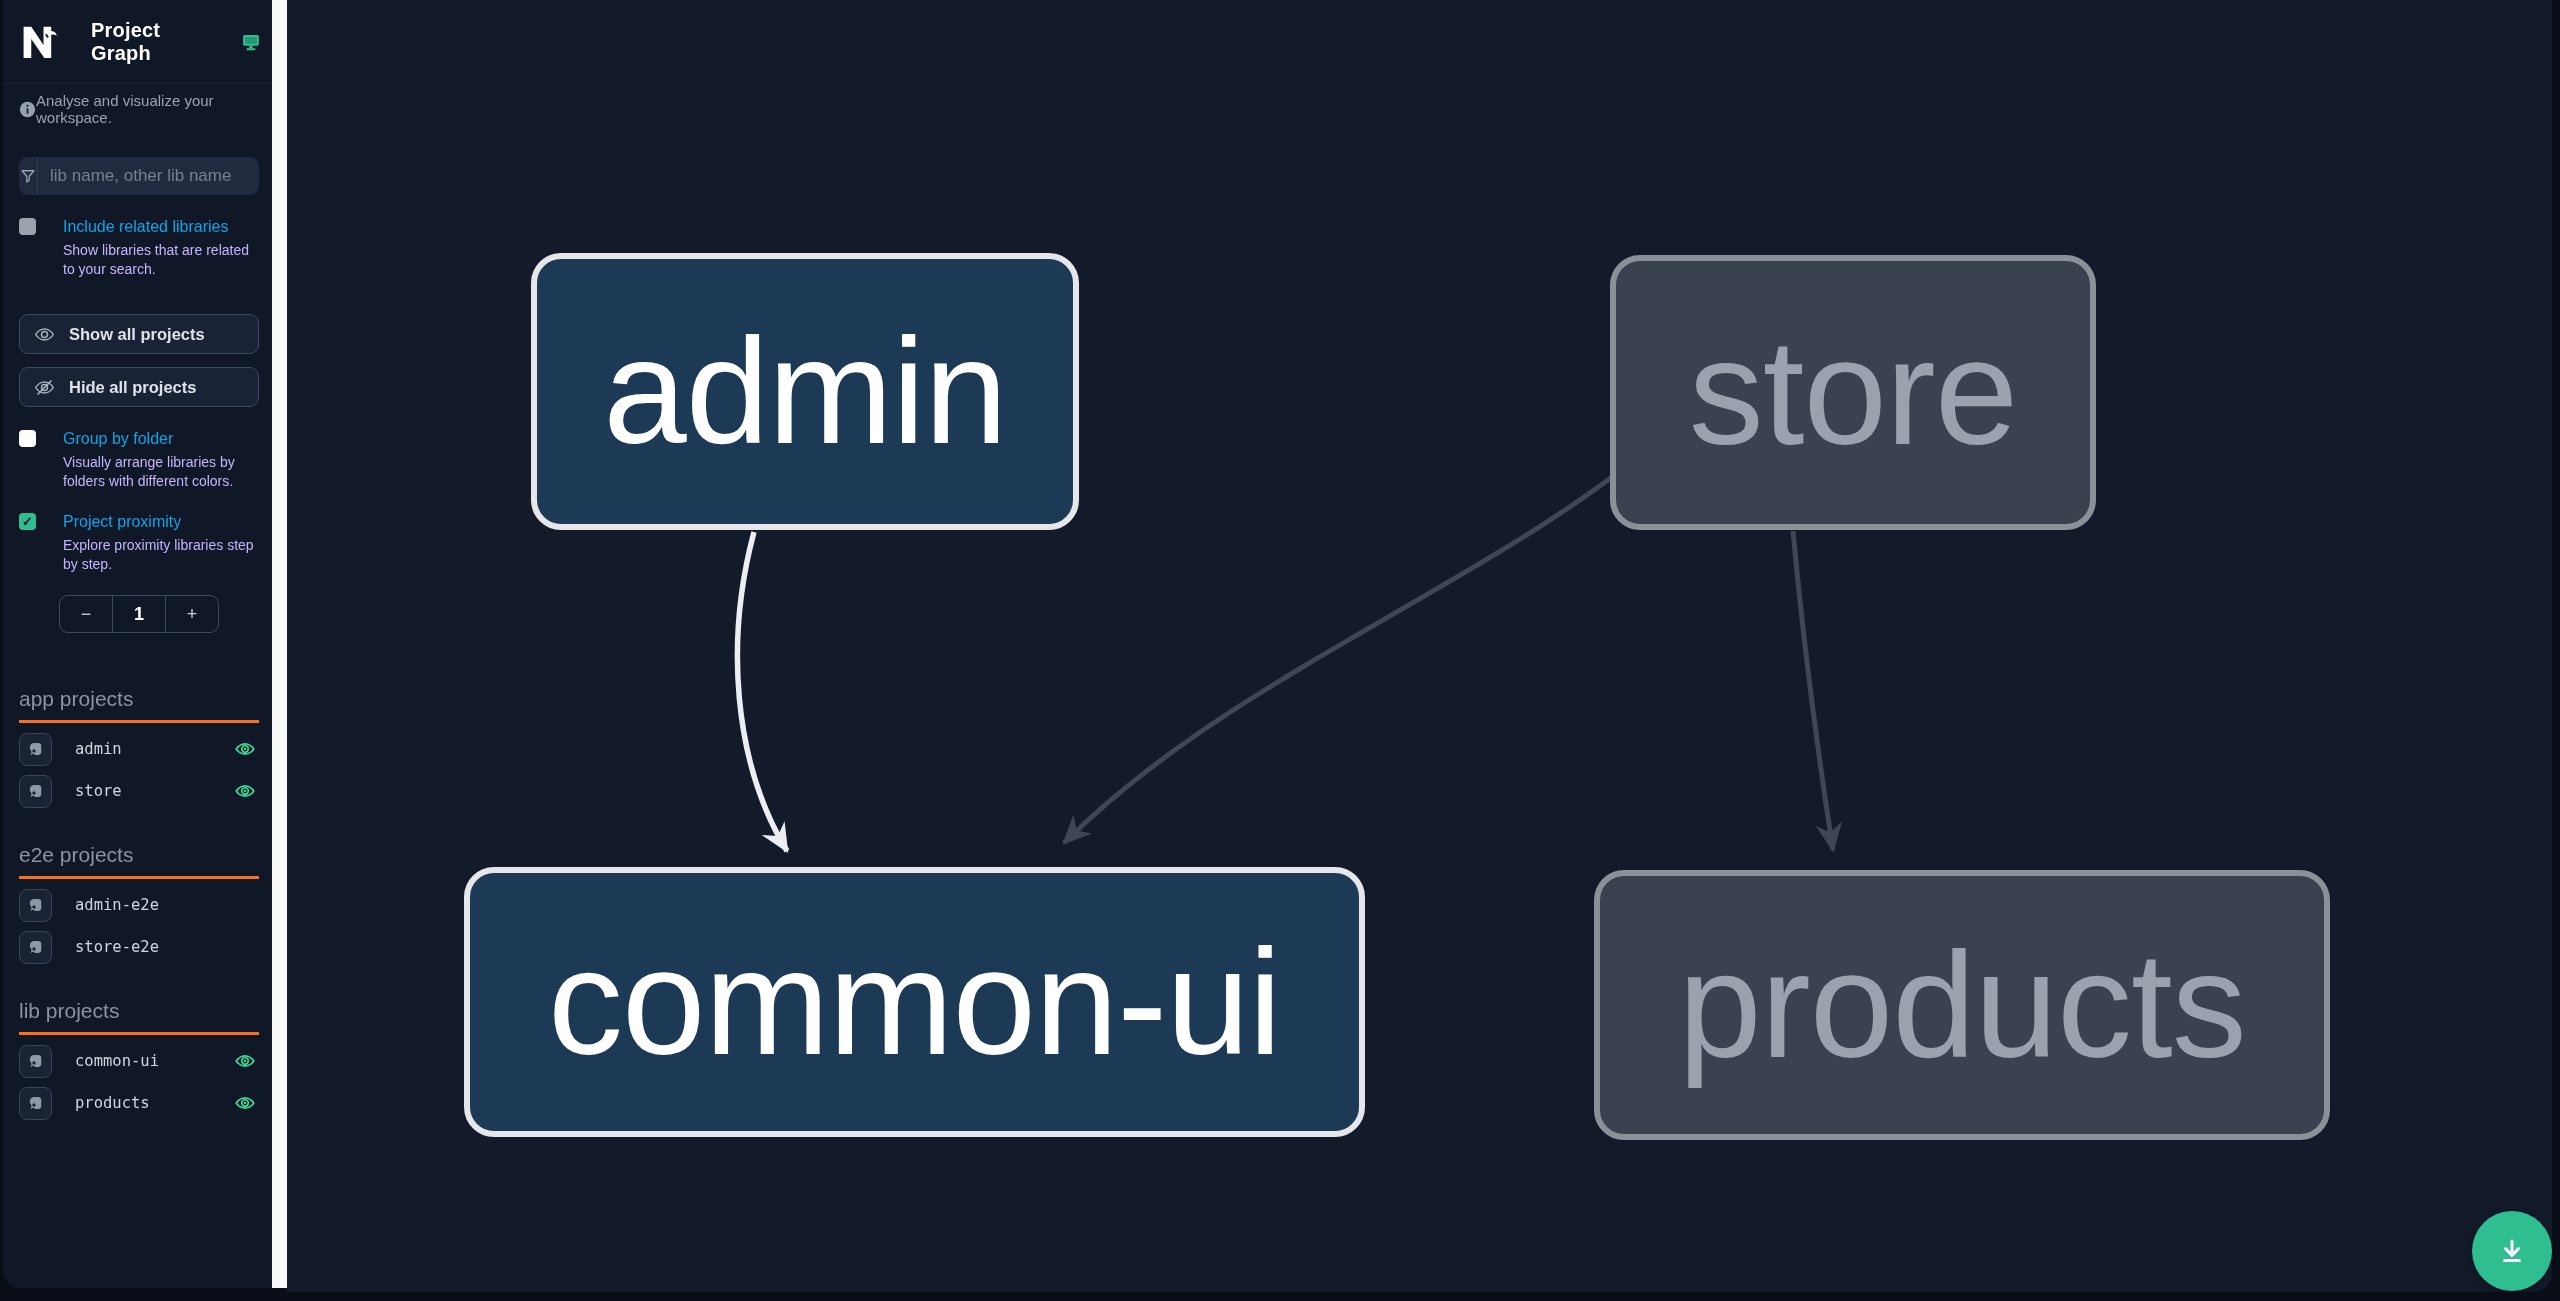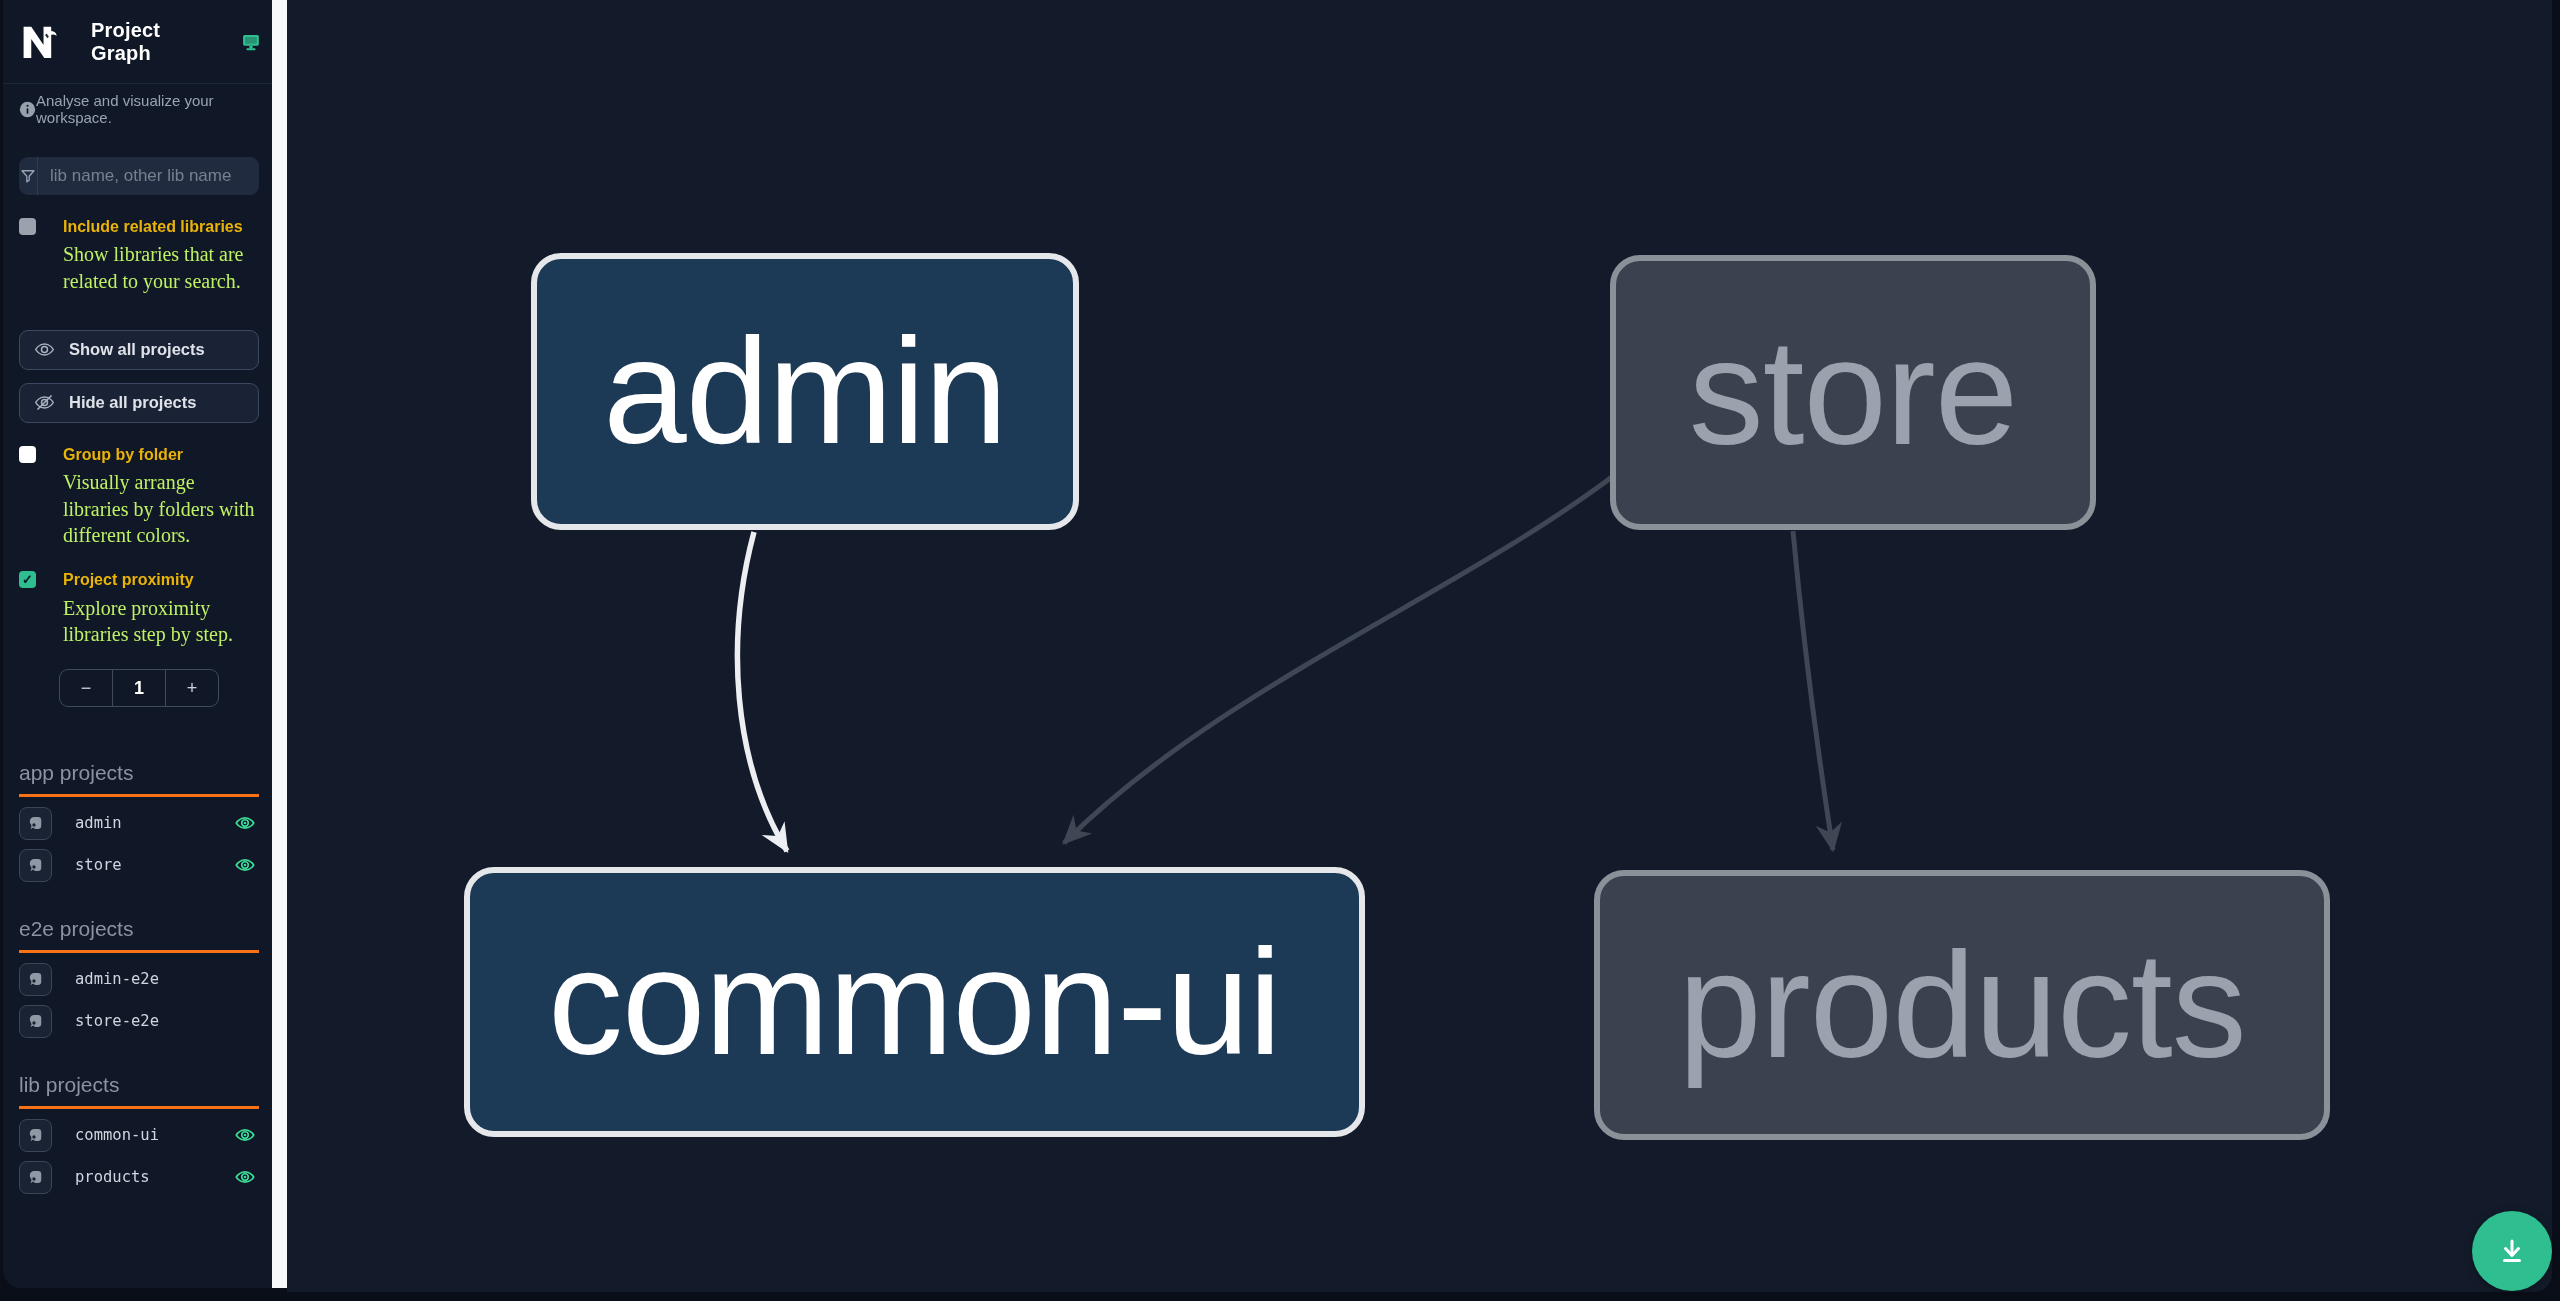--- a/index.html
+++ b/index.html
@@ -24,22 +24,22 @@
   .search input{flex:1;background:transparent;border:none;outline:none;color:#dfe4ea;font-size:17px;padding:0 12px;font-family:"Liberation Sans",sans-serif;}
   .search input::placeholder{color:#76808f;}
 
   .opt{display:flex;margin-top:22px;}
   .opt .box{width:17px;height:17px;border-radius:4px;flex:0 0 auto;margin-top:1px;display:flex;align-items:center;justify-content:center;}
   .box.gray{background:#9aa2ad;}
   .box.white{background:#ffffff;}
   .box.teal{background:var(--accent,#2fbe8f);}
   .box .tick{color:#0e1726;font-size:13px;font-weight:bold;line-height:1;}
   .opt .otext{margin-left:27px;width:214px;}
-  .opt .olabel{font-size:16px;font-weight:bold;color:#eab308;line-height:1.2;}
-  .opt .odesc{font-size:20px;color:#bef264;line-height:1.32;margin-top:5px;font-family:Liberation Serif, serif;}
+  .opt .olabel{font-size:16px;font-weight:normal;color:#0ea5e9;line-height:1.2;}
+  .opt .odesc{font-size:14px;color:#c4b5fd;line-height:1.32;margin-top:5px;}
 
   .sb-btn{margin-top:13px;height:38px;border:1.5px solid #3d4961;background:#1a2336;border-radius:9px;
           display:flex;align-items:center;gap:14px;padding:0 14px;cursor:pointer;}
   .sb-btn .blabel{font-size:16.5px;font-weight:bold;color:#dfe3e9;}
   .sb-btn svg{width:21px;height:21px;flex:0 0 auto;}
   .btn-show{margin-top:36px;}
 
   .stepper{margin:22px auto 0 auto;width:160px;height:38px;border:1.5px solid #3e4a5e;border-radius:9px;
            display:flex;align-items:stretch;box-sizing:border-box;}
   .stepper .cell{flex:1;display:flex;align-items:center;justify-content:center;font-size:18px;color:#cbd3df;cursor:pointer;}

